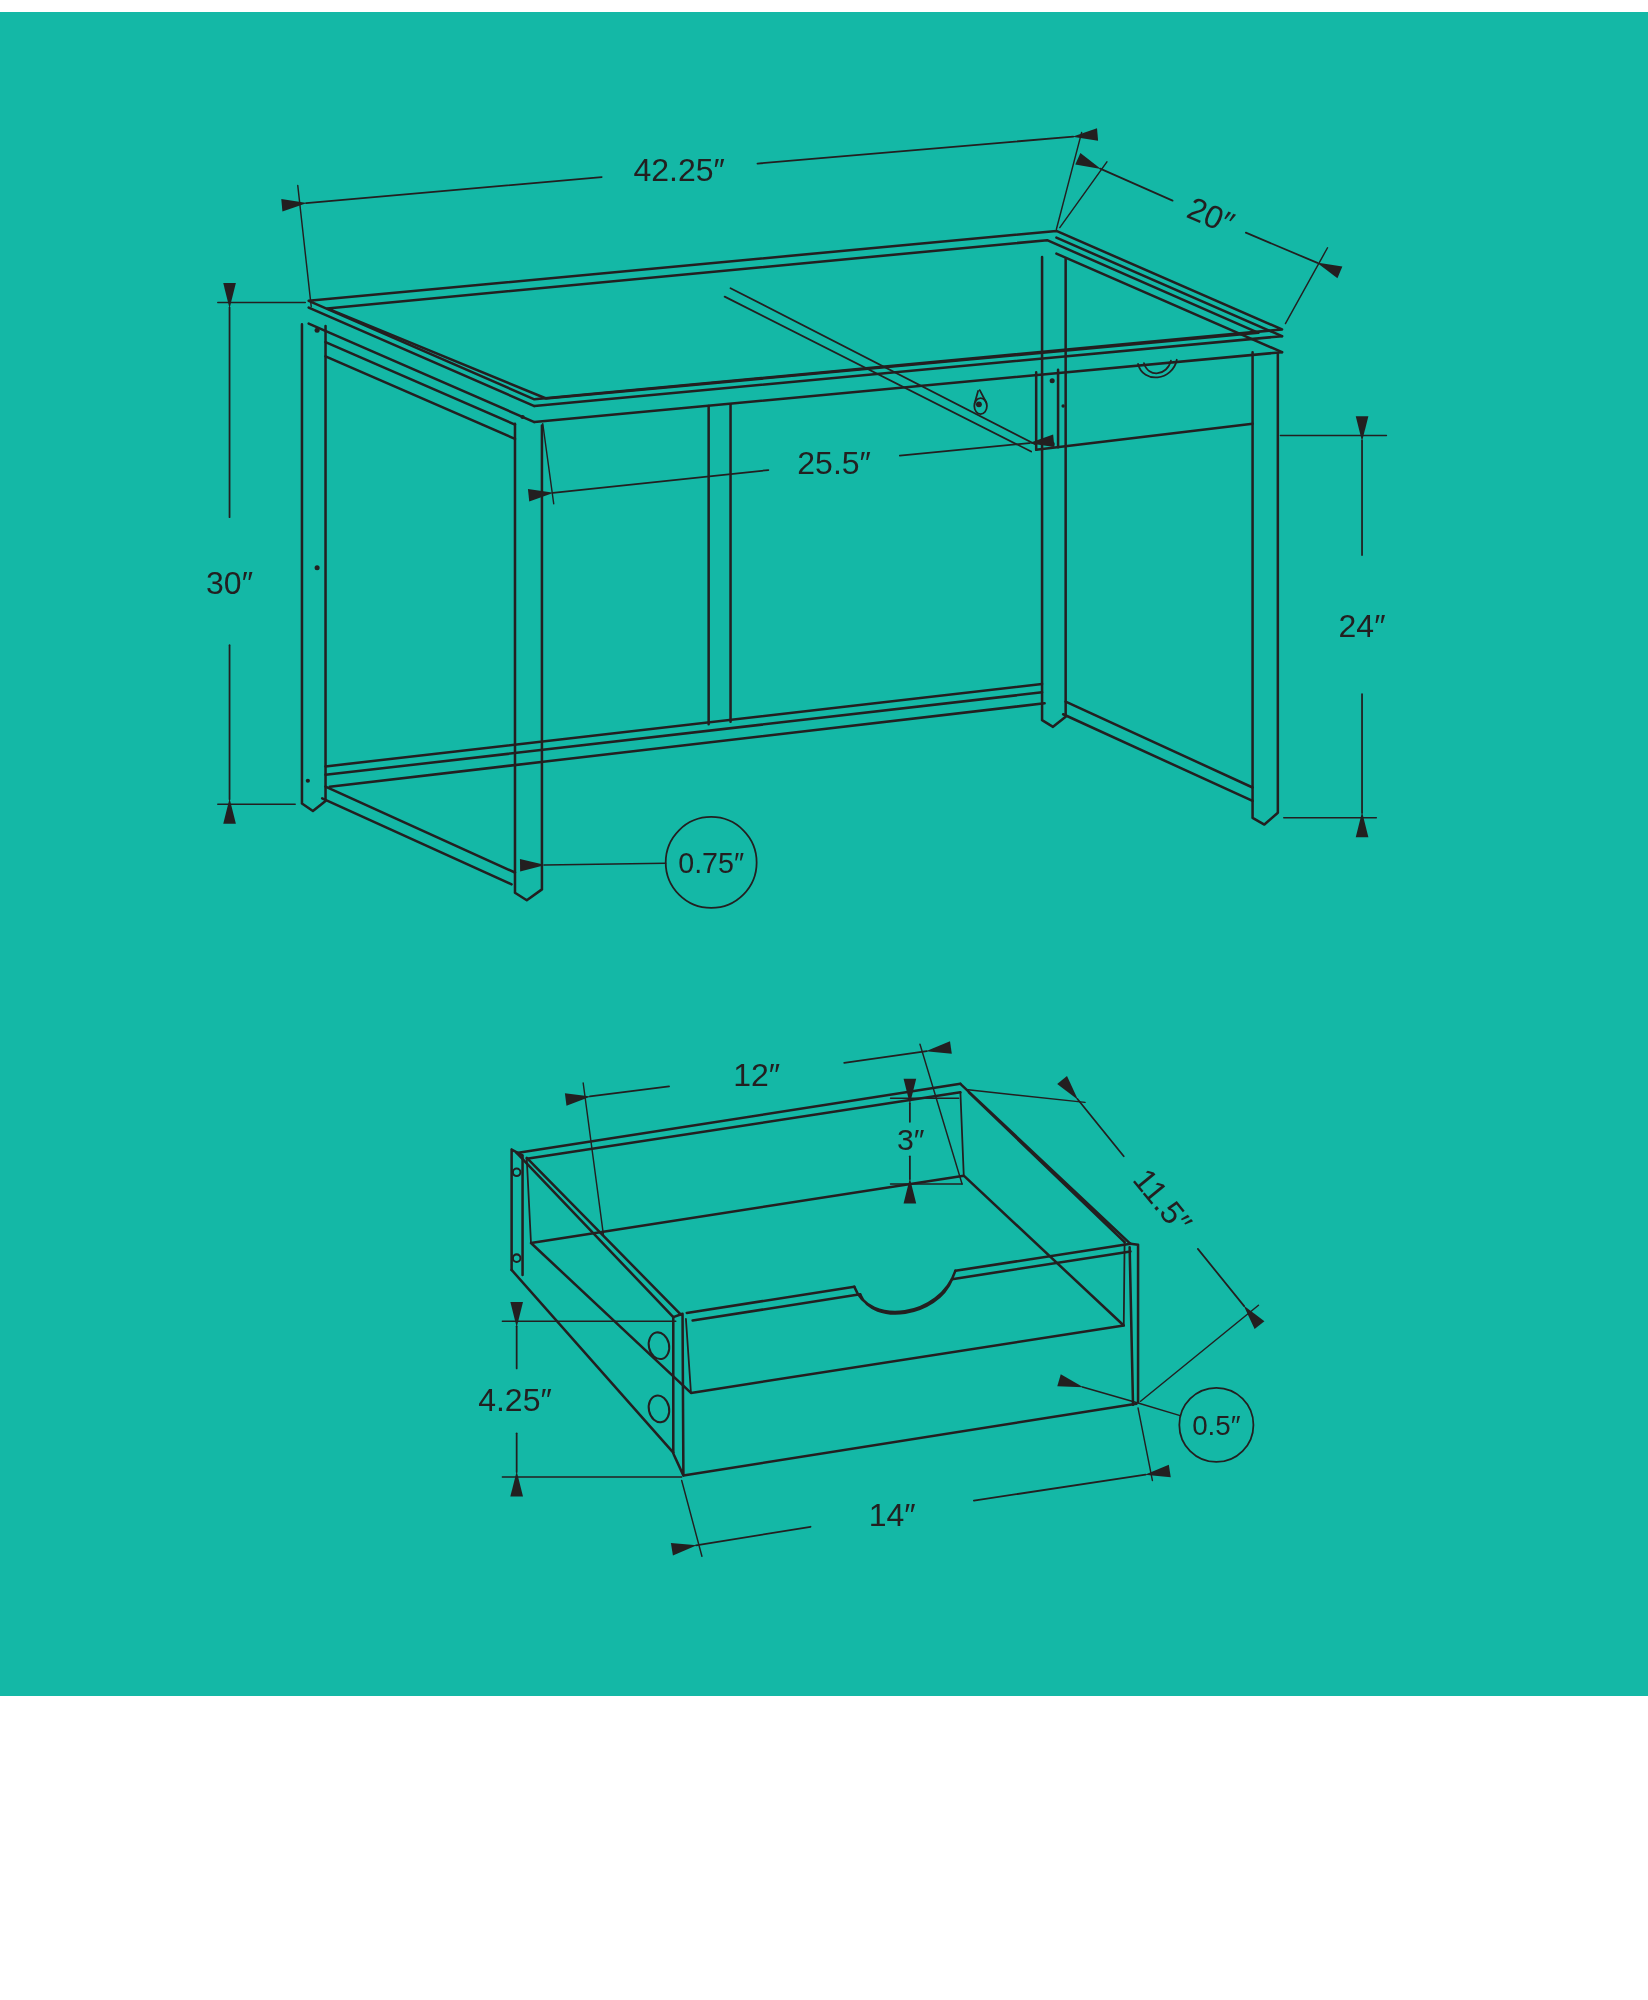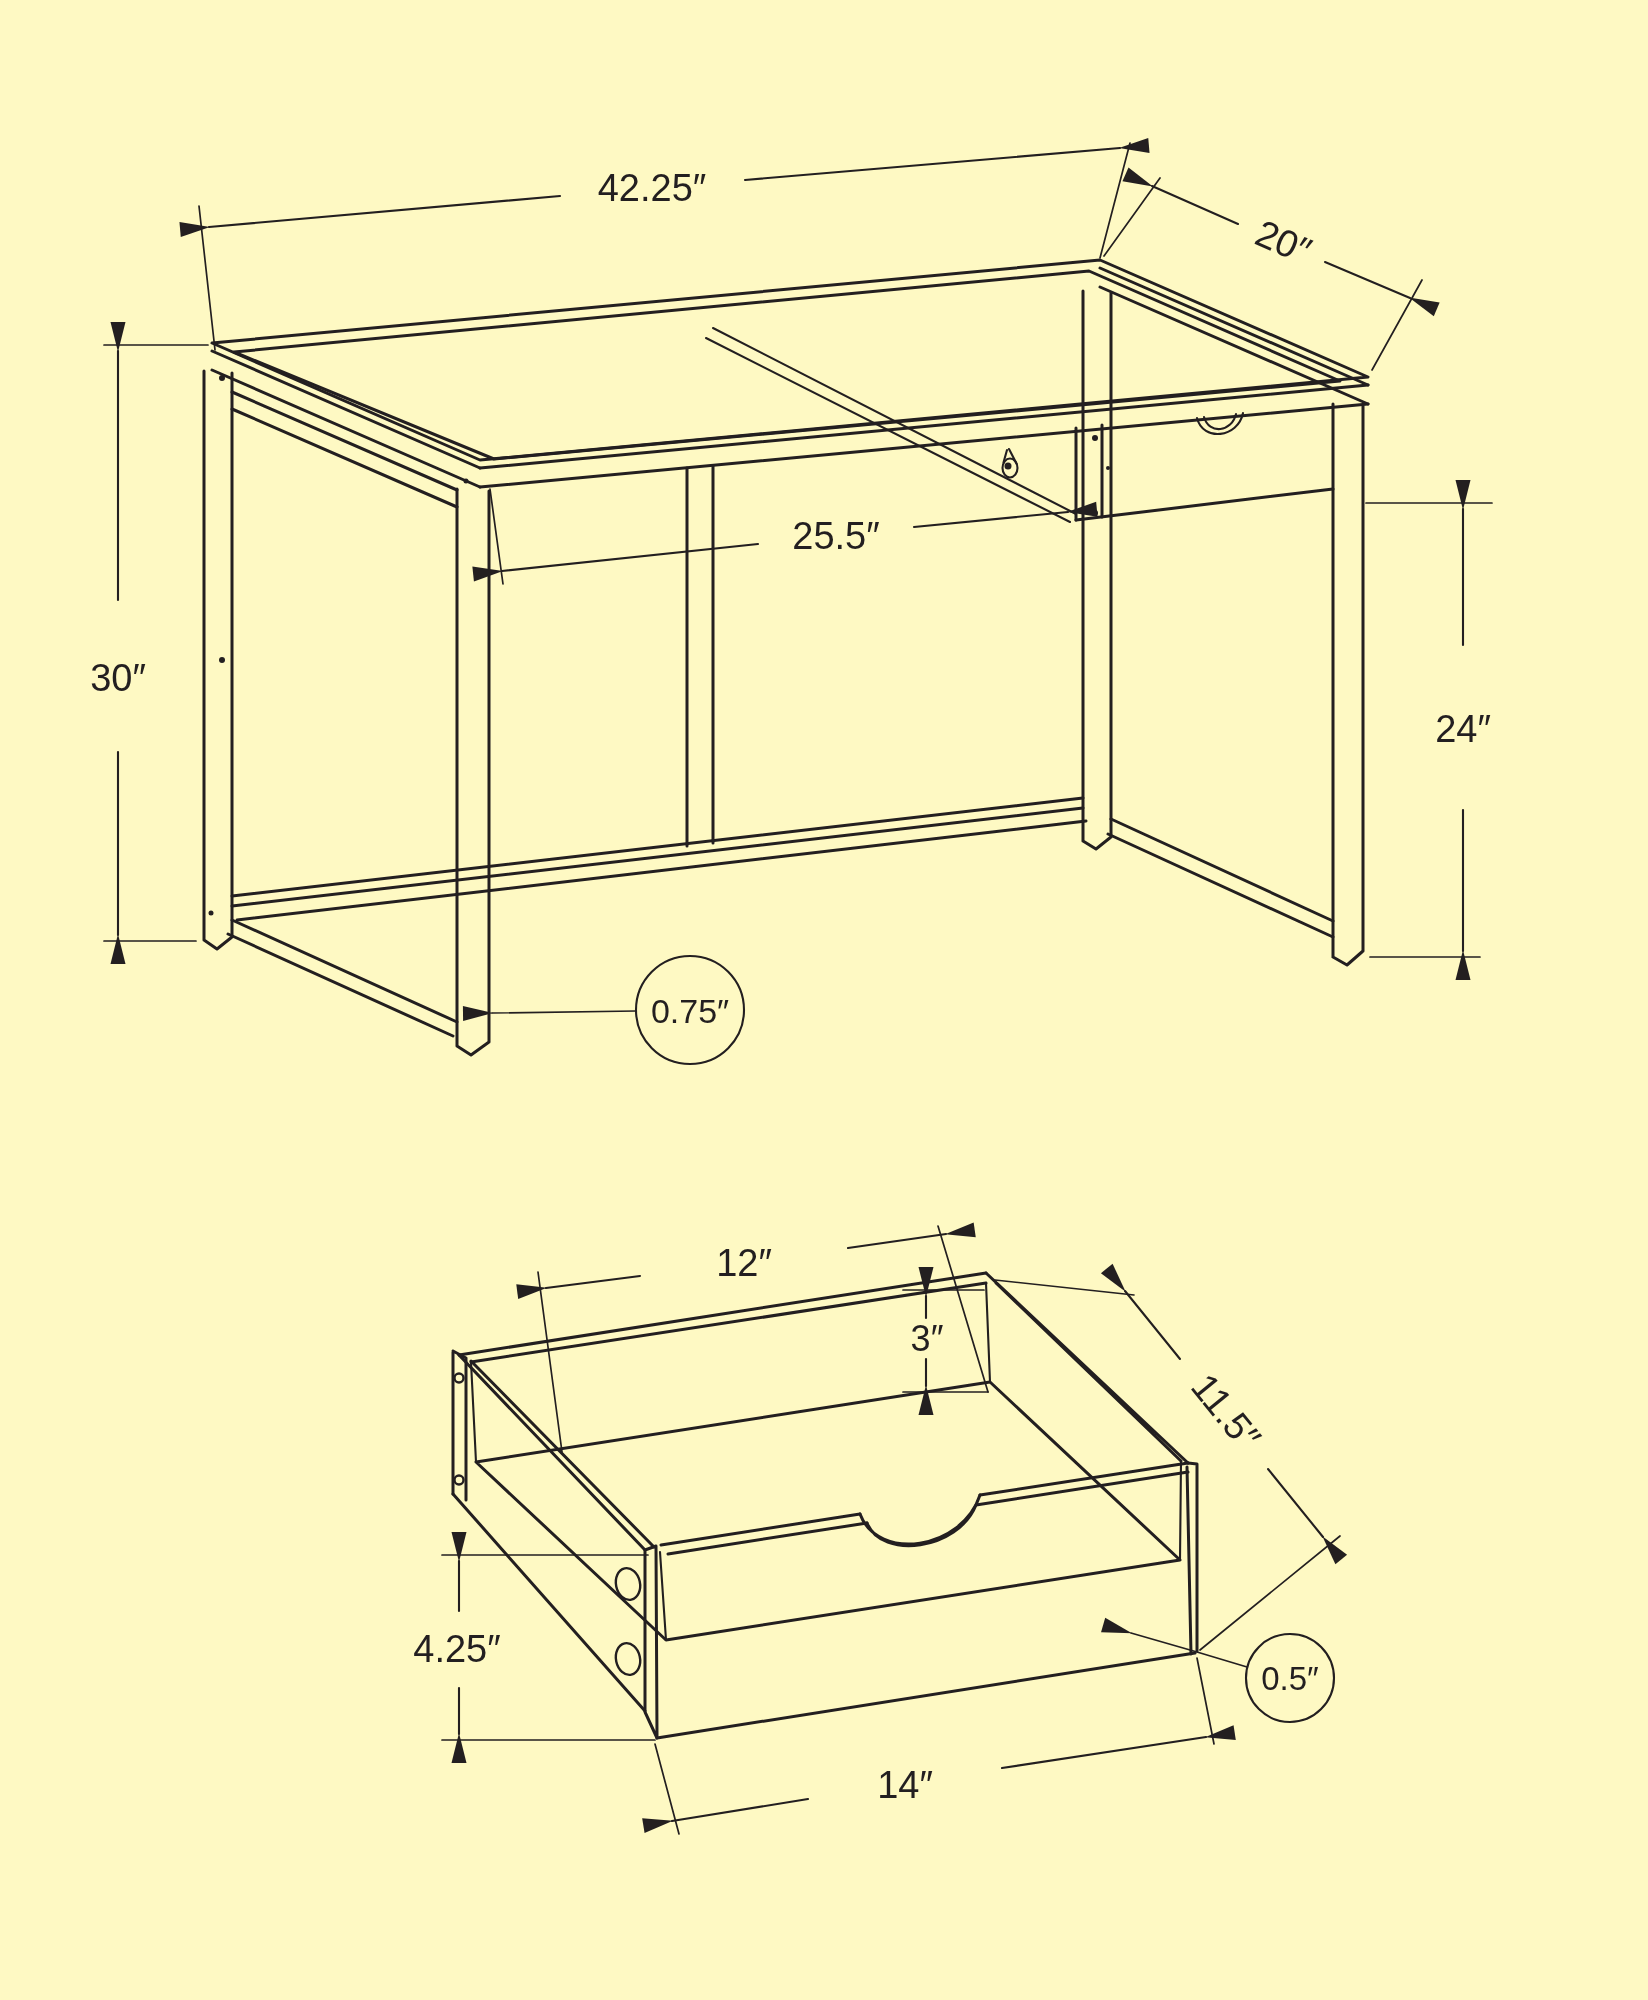--- a/index.html
+++ b/index.html
@@ -1,16 +1,16 @@
 <!DOCTYPE html>
 <html><head>
 <meta charset="utf-8">
 <style>
   html,body{margin:0;padding:0;background:#ffffff;}
-  .stage{width:1648px;height:2000px;margin:0 auto;background:#fef9c3;}
+  .stage{width:1648px;height:1684px;margin:12px auto;background:#14b8a6;}
   svg{display:block;width:100%;height:100%;}
   .ln{fill:none;stroke:#231f20;stroke-linecap:round;stroke-linejoin:round;}
   .s3{stroke-width:3;}
   .s2{stroke-width:2.1;}
   .s1{stroke-width:1.7;}
   .dot{fill:#231f20;stroke:none;}
   .hole{fill:none;stroke:#231f20;stroke-width:2.4;}
   text{font-family:"Liberation Sans","DejaVu Sans",sans-serif;
        fill:#231f20;font-size:38px;text-anchor:middle;}
   .t34{font-size:34px;}

